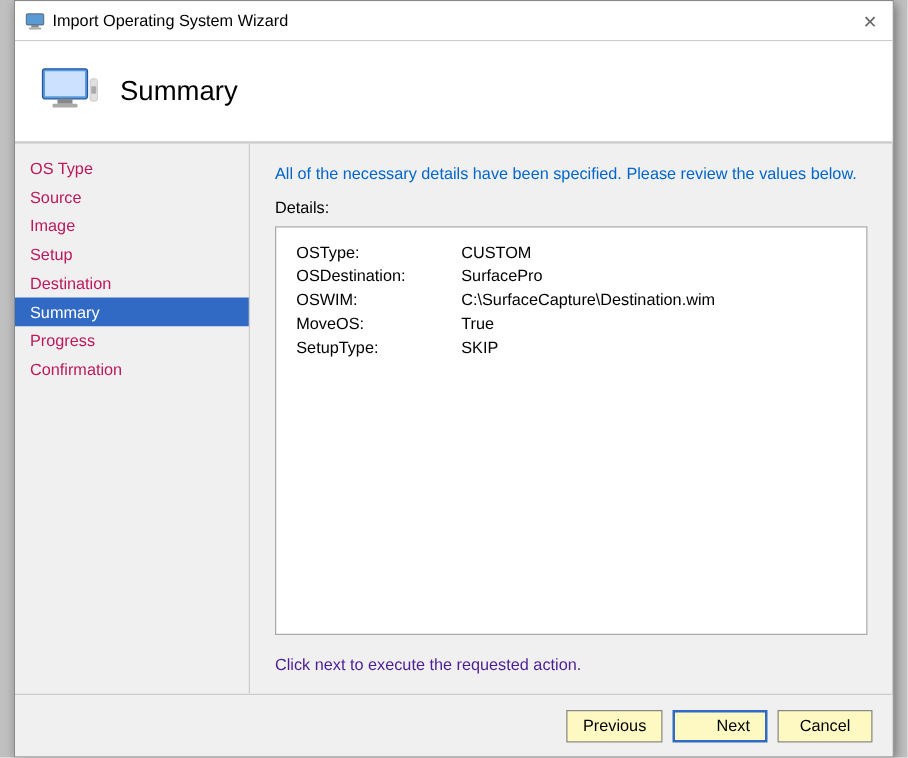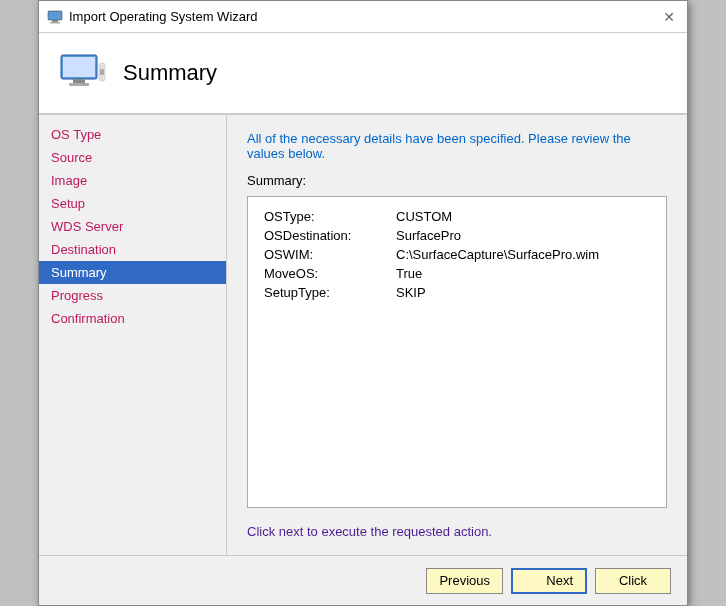--- a/index.html
+++ b/index.html
@@ -6,21 +6,21 @@
     body {
       background: #c0c0c0;
       display: flex;
       justify-content: center;
       align-items: center;
       height: 100vh;
       font-family: 'Segoe UI', Tahoma, sans-serif;
       font-size: 13px;
     }
     .window {
-      width: 650px;
+      width: 704px;
       height: 606px;
       background: #f0f0f0;
       border: 1px solid #888;
       box-shadow: 2px 2px 8px rgba(0,0,0,0.4);
       display: flex;
       flex-direction: column;
     }
     .title-bar {
       background: #ffffff;
       height: 32px;
@@ -197,58 +197,57 @@
     <h1 class="header-title">Summary</h1>
   </div>
 
   <div class="content-area">
 
     <div class="sidebar">
       <div class="sidebar-item">OS Type</div>
       <div class="sidebar-item">Source</div>
       <div class="sidebar-item">Image</div>
       <div class="sidebar-item">Setup</div>
-      <div class="sidebar-item">WDS Server</div>
       <div class="sidebar-item">Destination</div>
       <div class="sidebar-item active">Summary</div>
       <div class="sidebar-item">Progress</div>
       <div class="sidebar-item">Confirmation</div>
     </div>
 
     <div class="main-content">
       <p class="intro-text">All of the necessary details have been specified.  Please review the values below.</p>
-      <p class="details-label">Summary:</p>
+      <p class="details-label">Details:</p>
 
       <div class="details-box">
         <div class="detail-row">
           <span class="detail-key">OSType:</span>
           <span class="detail-value">CUSTOM</span>
         </div>
         <div class="detail-row">
           <span class="detail-key">OSDestination:</span>
           <span class="detail-value">SurfacePro</span>
         </div>
         <div class="detail-row">
           <span class="detail-key">OSWIM:</span>
-          <span class="detail-value">C:\SurfaceCapture\SurfacePro.wim</span>
+          <span class="detail-value">C:\SurfaceCapture\Destination.wim</span>
         </div>
         <div class="detail-row">
           <span class="detail-key">MoveOS:</span>
           <span class="detail-value">True</span>
         </div>
         <div class="detail-row">
           <span class="detail-key">SetupType:</span>
           <span class="detail-value">SKIP</span>
         </div>
       </div>
 
       <p class="footer-text">Click next to execute the requested action.</p>
     </div>
 
   </div>
 
   <div class="bottom-bar">
     <button class="btn">Previous</button>
     <button class="btn btn-primary">Next</button>
-    <button class="btn">Click</button>
+    <button class="btn">Cancel</button>
   </div>
 
 </div>
 
 </body></html>

